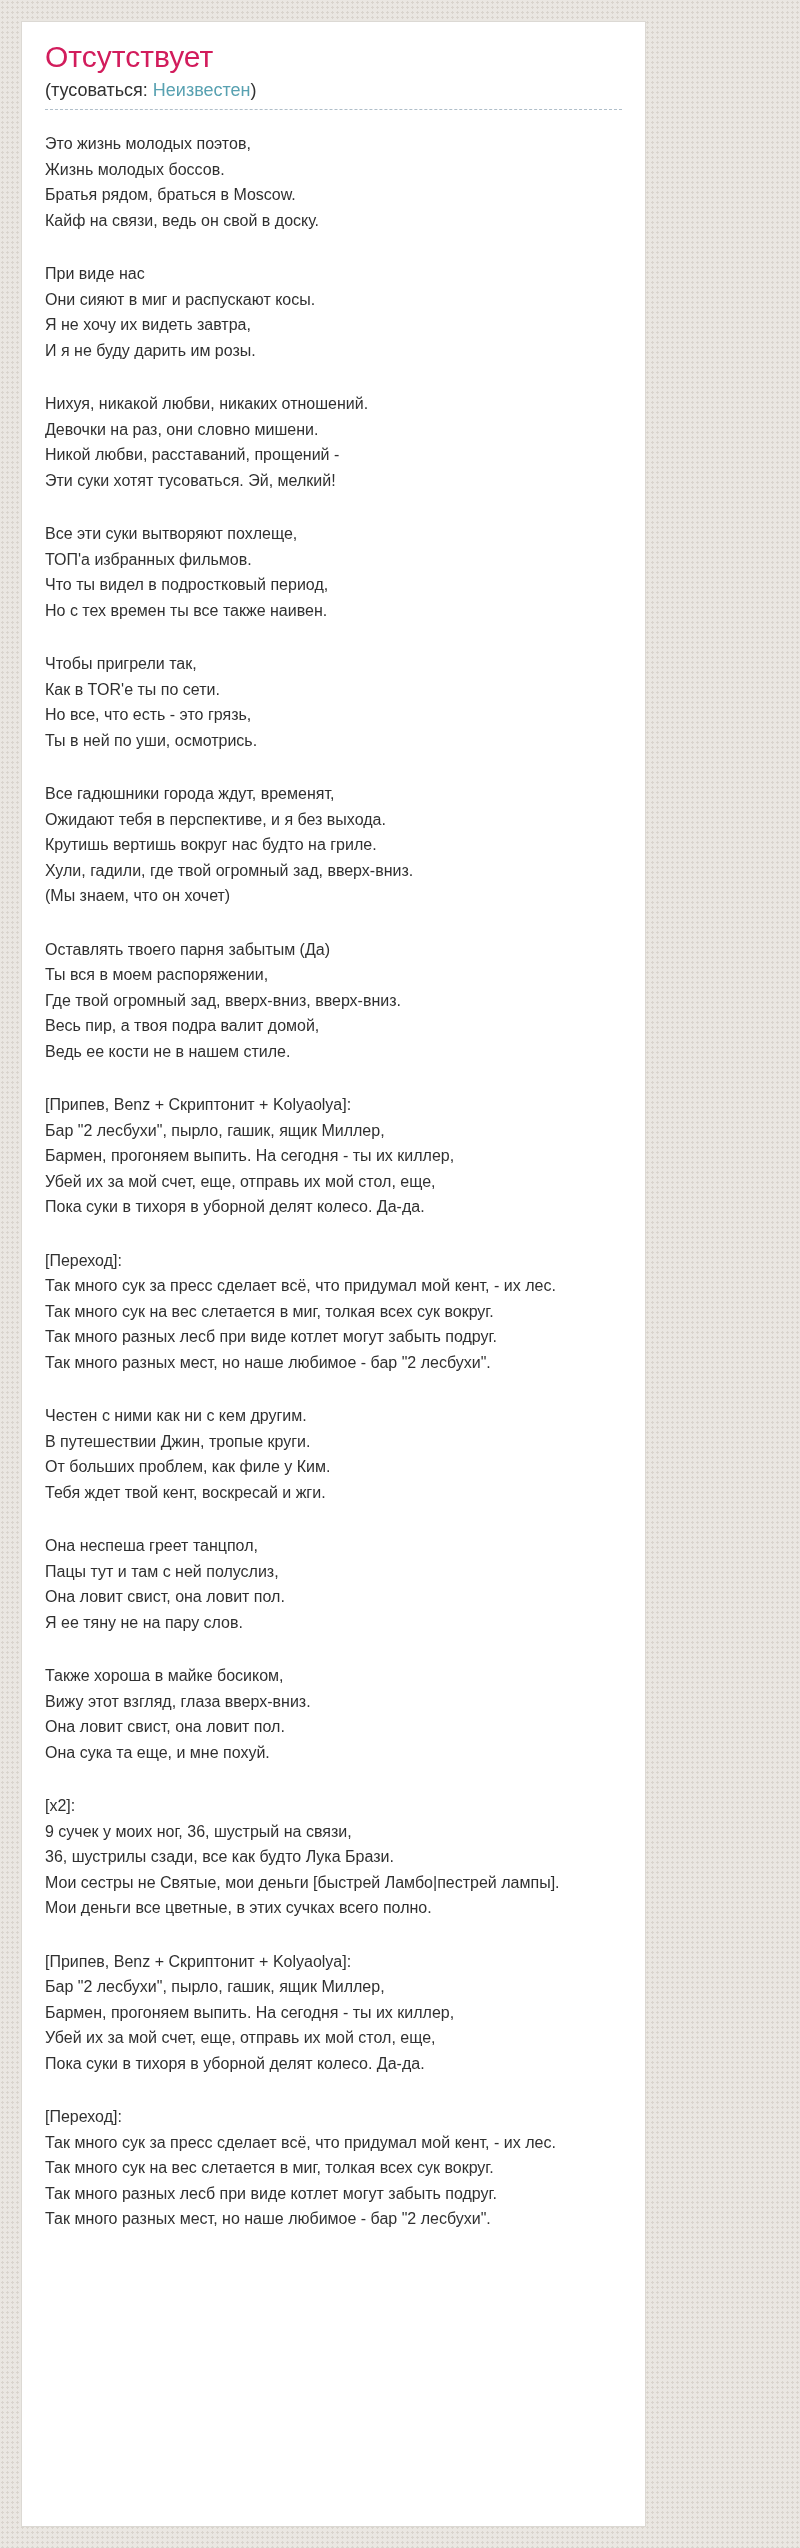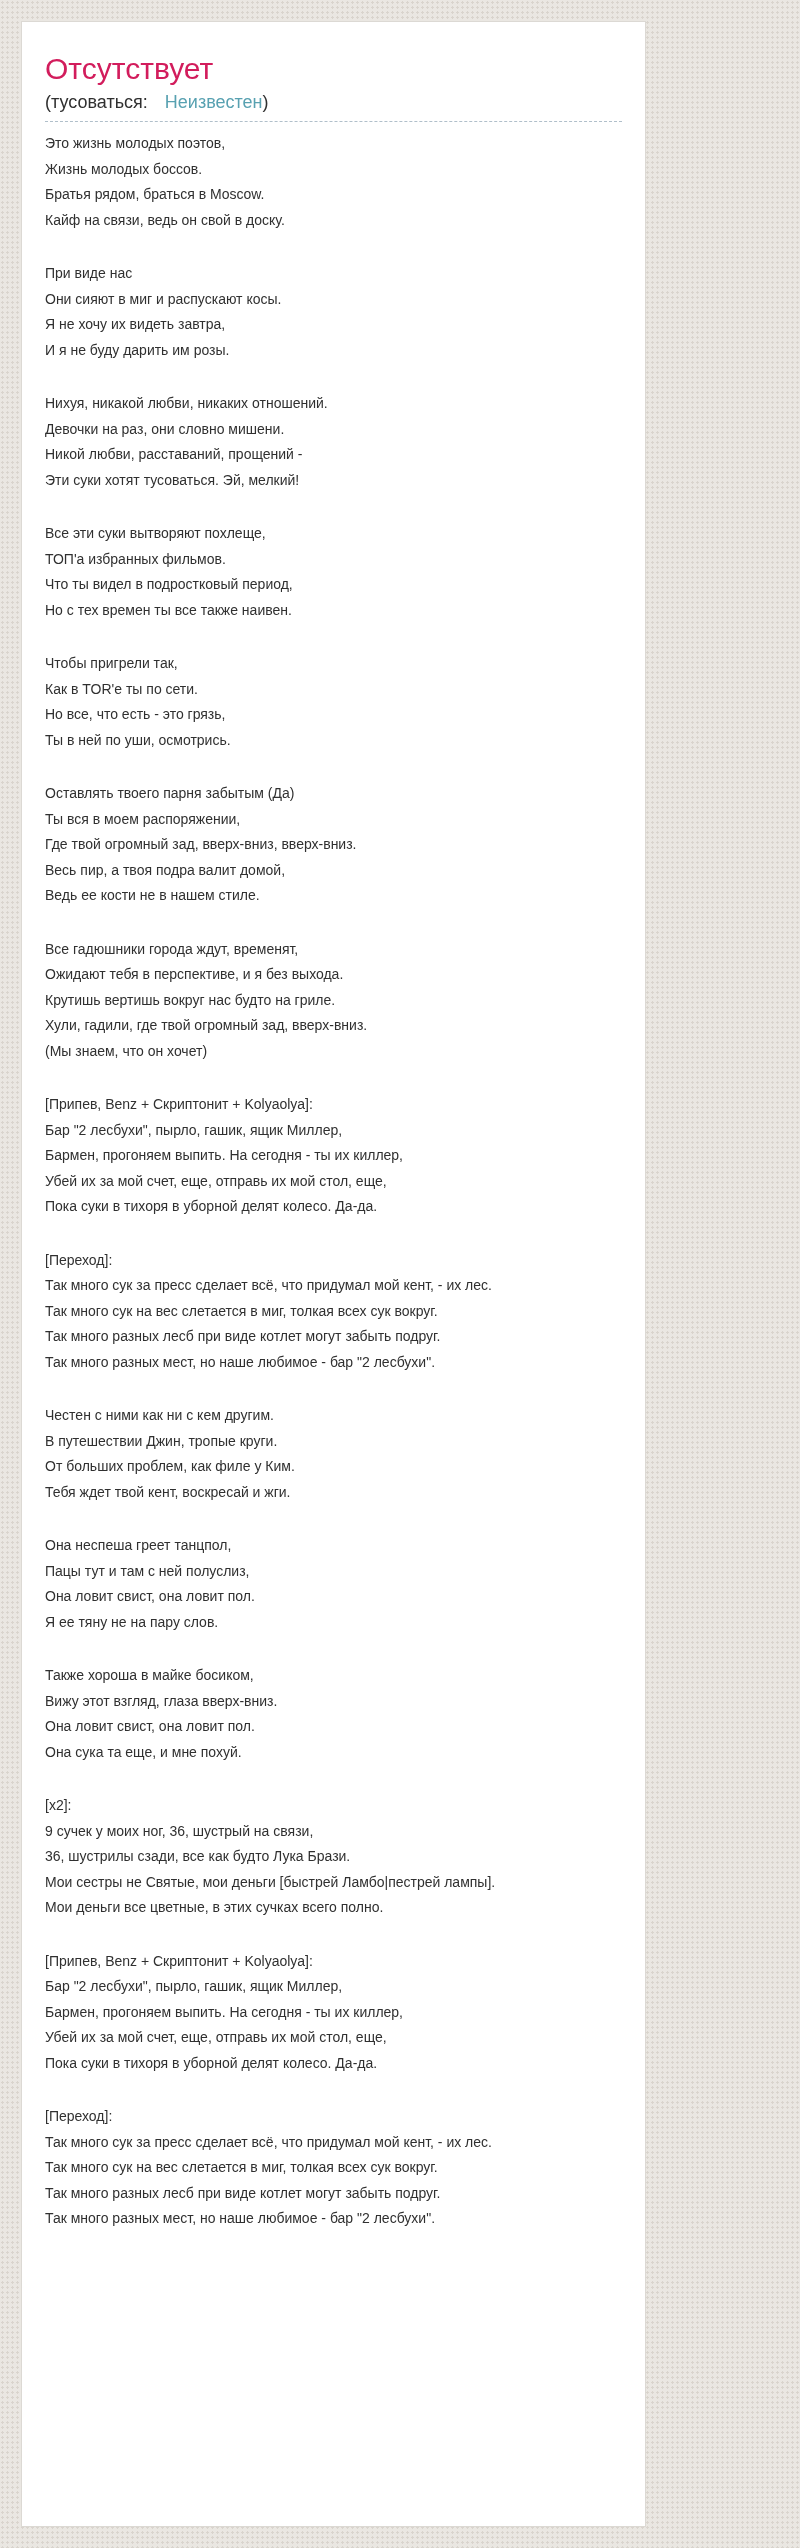--- a/index.html
+++ b/index.html
@@ -24,49 +24,48 @@
     background-size: 5px 5px;
     font-family: "Liberation Sans", "DejaVu Sans", sans-serif;
     color: var(--text);
   }
   .panel {
     width: 625px;
     height: 2506px;
     margin: 21px 0 0 21px;
     background: var(--panel);
     border: 1px solid var(--panel-border);
-    padding: 28px 23px 20px 23px;
+    padding: 16px 23px 20px 23px;
     overflow: hidden;
   }
   .song-title {
     font-size: 30px;
     font-weight: 400;
     line-height: 38px;
     color: var(--title-color);
   }
   .artist-line {
     font-size: 18px;
     line-height: 24px;
     margin-top: 2px;
     color: var(--text);
   }
   .artist-link {
     color: var(--artist-link);
     text-decoration: none;
     cursor: pointer;
-    margin-left: 12px;
   }
   .divider {
     border: 0;
     border-bottom: 1px dashed var(--dashed-line);
     margin-top: 7px;
   }
   .lyrics {
-    margin-top: 9px;
-    font-size: 14px;
+    margin-top: 21px;
+    font-size: 16px;
   }
   .stanza {
     line-height: 25.5px;
     margin-bottom: 28px;
     white-space: pre-wrap;
   }
 </style>
 </head>
 <body>
 
@@ -75,22 +74,22 @@
   <div class="artist-line">
     <span>(тусоваться: </span><a class="artist-link">Неизвестен</a><span>)</span>
   </div>
   <div class="divider"></div>
   <div class="lyrics">
       <p class="stanza">Это жизнь молодых поэтов,<br>Жизнь молодых боссов.<br>Братья рядом, браться в Moscow.<br>Кайф на связи, ведь он свой в доску.</p>
       <p class="stanza">При виде нас<br>Они сияют в миг и распускают косы.<br>Я не хочу их видеть завтра,<br>И я не буду дарить им розы.</p>
       <p class="stanza">Нихуя, никакой любви, никаких отношений.<br>Девочки на раз, они словно мишени.<br>Никой любви, расставаний, прощений -<br>Эти суки хотят тусоваться. Эй, мелкий!</p>
       <p class="stanza">Все эти суки вытворяют похлеще,<br>ТОП'а избранных фильмов.<br>Что ты видел в подростковый период,<br>Но с тех времен ты все также наивен.</p>
       <p class="stanza">Чтобы пригрели так,<br>Как в TOR'е ты по сети.<br>Но все, что есть - это грязь,<br>Ты в ней по уши, осмотрись.</p>
+      <p class="stanza">Все гадюшники города ждут, временят,<br>Ожидают тебя в перспективе, и я без выхода.<br>Крутишь вертишь вокруг нас будто на гриле.<br>Хули, гадили, где твой огромный зад, вверх-вниз.<br>(Мы знаем, что он хочет)</p>
       <p class="stanza">Оставлять твоего парня забытым (Да)<br>Ты вся в моем распоряжении,<br>Где твой огромный зад, вверх-вниз, вверх-вниз.<br>Весь пир, а твоя подра валит домой,<br>Ведь ее кости не в нашем стиле.</p>
-      <p class="stanza">Все гадюшники города ждут, временят,<br>Ожидают тебя в перспективе, и я без выхода.<br>Крутишь вертишь вокруг нас будто на гриле.<br>Хули, гадили, где твой огромный зад, вверх-вниз.<br>(Мы знаем, что он хочет)</p>
       <p class="stanza">[Припев, Benz + Скриптонит + Kolyaolya]:<br>Бар "2 лесбухи", пырло, гашик, ящик Миллер,<br>Бармен, прогоняем выпить. На сегодня - ты их киллер,<br>Убей их за мой счет, еще, отправь их мой стол, еще,<br>Пока суки в тихоря в уборной делят колесо. Да-да.</p>
       <p class="stanza">[Переход]:<br>Так много сук за пресс сделает всё, что придумал мой кент, - их лес.<br>Так много сук на вес слетается в миг, толкая всех сук вокруг.<br>Так много разных лесб при виде котлет могут забыть подруг.<br>Так много разных мест, но наше любимое - бар "2 лесбухи".</p>
       <p class="stanza">Честен с ними как ни с кем другим.<br>В путешествии Джин, тропые круги.<br>От больших проблем, как филе у Ким.<br>Тебя ждет твой кент, воскресай и жги.</p>
       <p class="stanza">Она неспеша греет танцпол,<br>Пацы тут и там с ней полуслиз,<br>Она ловит свист, она ловит пол.<br>Я ее тяну не на пару слов.</p>
       <p class="stanza">Также хороша в майке босиком,<br>Вижу этот взгляд, глаза вверх-вниз.<br>Она ловит свист, она ловит пол.<br>Она сука та еще, и мне похуй.</p>
       <p class="stanza">[x2]:<br>9 сучек у моих ног, 36, шустрый на связи,<br>36, шустрилы сзади, все как будто Лука Брази.<br>Мои сестры не Святые, мои деньги [быстрей Ламбо|пестрей лампы].<br>Мои деньги все цветные, в этих сучках всего полно.</p>
       <p class="stanza">[Припев, Benz + Скриптонит + Kolyaolya]:<br>Бар "2 лесбухи", пырло, гашик, ящик Миллер,<br>Бармен, прогоняем выпить. На сегодня - ты их киллер,<br>Убей их за мой счет, еще, отправь их мой стол, еще,<br>Пока суки в тихоря в уборной делят колесо. Да-да.</p>
       <p class="stanza">[Переход]:<br>Так много сук за пресс сделает всё, что придумал мой кент, - их лес.<br>Так много сук на вес слетается в миг, толкая всех сук вокруг.<br>Так много разных лесб при виде котлет могут забыть подруг.<br>Так много разных мест, но наше любимое - бар "2 лесбухи".</p>
     </div>
 </div>

